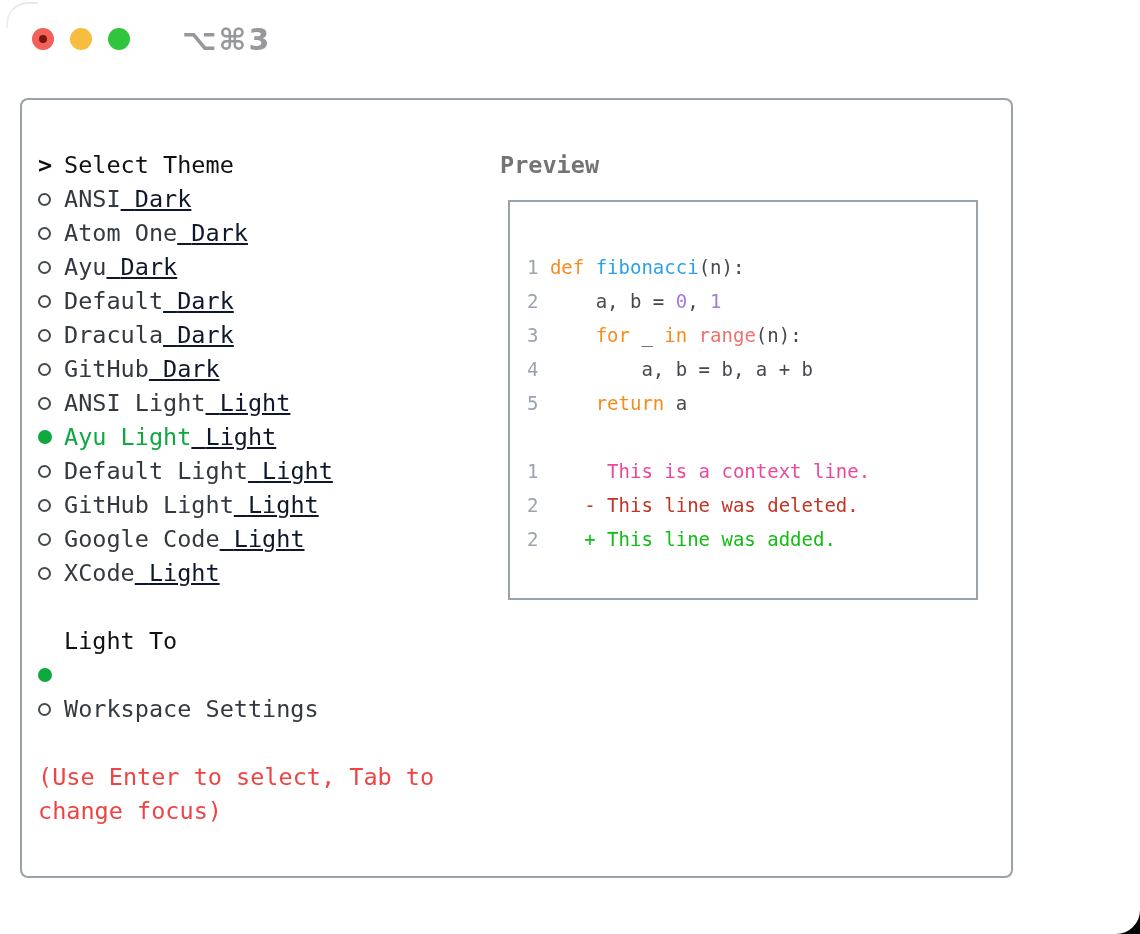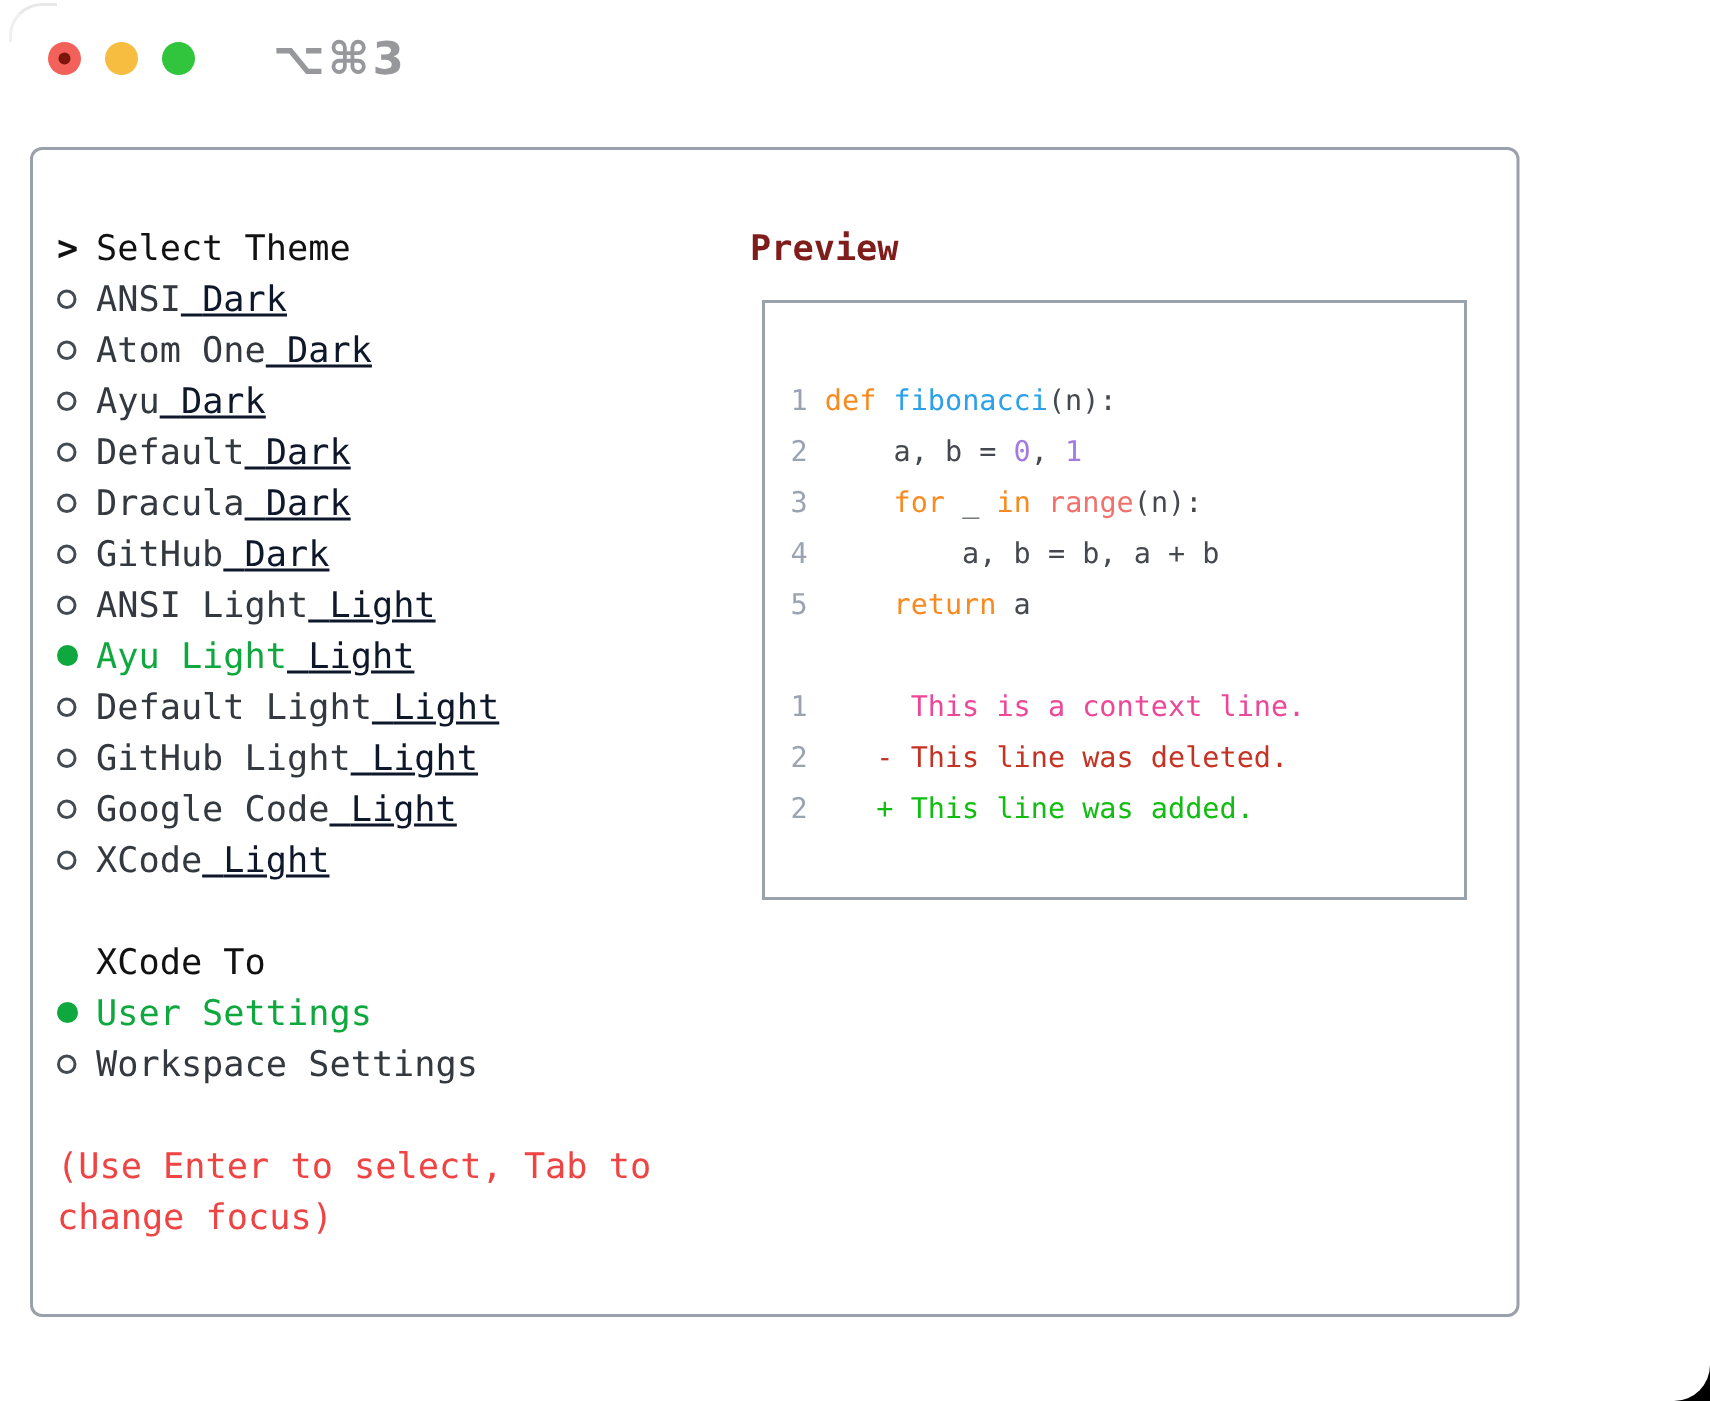--- a/index.html
+++ b/index.html
@@ -37,21 +37,21 @@
   .dot  { width:14px; height:14px; border-radius:50%; background:#0fa83f; }
   .prompt { font-weight:bold; color:#111; font-size:23.5px; }
   .hdr { font-weight:normal; color:#111; }
   .item-name { color:#33393f; }
   .tag { color:#0f172a;text-decoration:underline; }
   .row.selected .item-name { color:#0fa83f; }
   .help { color:#ef4444; }
 
   
   .preview-hdr { position:absolute; left:478px; top:48px; height:34px; display:flex; align-items:center;
-    font-size:23.5px; font-weight:bold; color:#7f1d1d; }
+    font-size:23.5px; font-weight:bold; color:#737373; }
   .preview-box { position:absolute; left:486px; top:100px; width:466px; height:396px;
     border:2px solid #9aa2ac; background:#fff; box-sizing:content-box; }
   .code { padding:48px 0 0 17px; font-size:19px; }
   .cline { height:34px; line-height:34px; white-space:pre; }
   .ln  { color:#9aa3b1; }
   .pl  { color:#45494f; }
   .kw  { color:#f78b21; }
   .fn  { color:#2aa1e8; }
   .cl  { color:#f2716d; }
   .nm  { color:#a37ae0; }
@@ -126,25 +126,24 @@
     </div>
     <div class="row">
       <span class="marker"><span class="ring"></span></span>
       <span class="item-name">XCode</span><span class="tag"> </span><span class="tag">Light</span>
     </div>
 
     <div class="row"></div>
 
     <div class="row">
       <span class="marker"></span>
-      <span class="item-name" style="color:#111">XCode To</span>
+      <span class="item-name" style="color:#111">Light To</span>
     </div>
     <div class="row selected">
       <span class="marker"><span class="dot"></span></span>
-      <span class="item-name">User Settings</span>
     </div>
     <div class="row">
       <span class="marker"><span class="ring"></span></span>
       <span class="item-name">Workspace Settings</span>
     </div>
 
     <div class="row"></div>
 
     <div class="row help">(Use Enter to select, Tab to</div>
     <div class="row help">change focus)</div>

